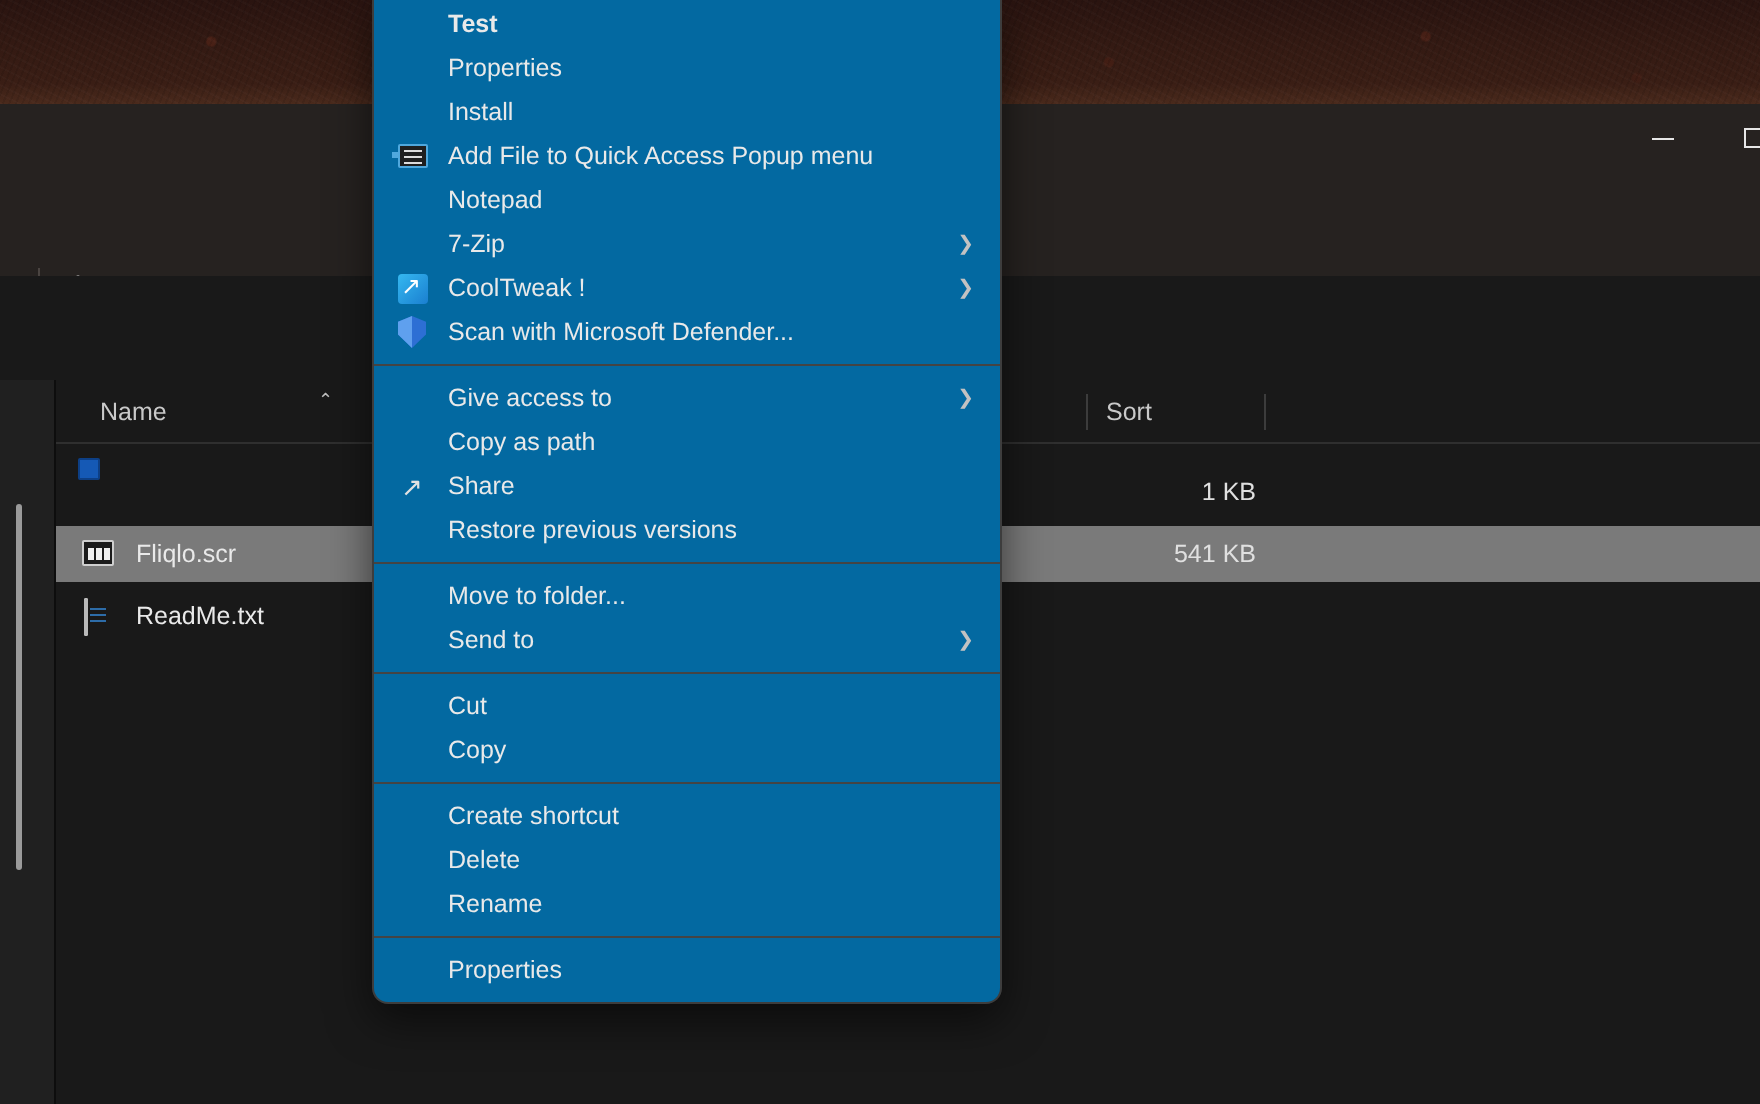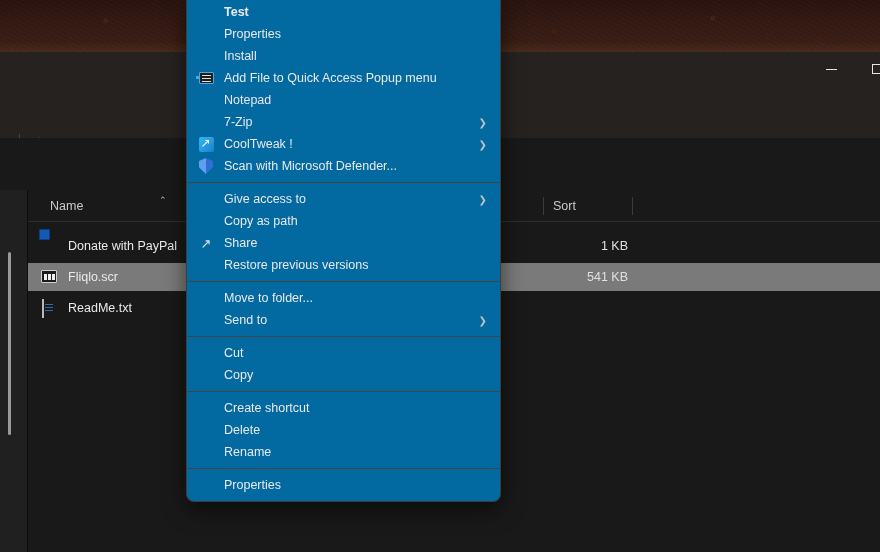--- a/index.html
+++ b/index.html
@@ -339,21 +339,20 @@
       <div id="colheader">
         <div class="col-name" id="col-h-name">Name</div>
         <div id="sort-caret">⌃</div>
         <div class="col-sep" id="sep-1"></div>
         <div class="col-name" id="col-h-size">Sort</div>
         <div class="col-sep" id="sep-2"></div>
       </div>
 
       <div class="row" style="top:42px;">
         <span class="ficon"><span class="ic-paypal"></span></span>
-        <span class="fname">Donate with PayPal</span>
         <span class="ftype">ortcut</span>
         <span class="fsize">1 KB</span>
       </div>
 
       <div class="row selected" style="top:73px;">
         <span class="ficon">
             <span class="ic-scr">
               <i></i>
               <i></i>
               <i></i>

